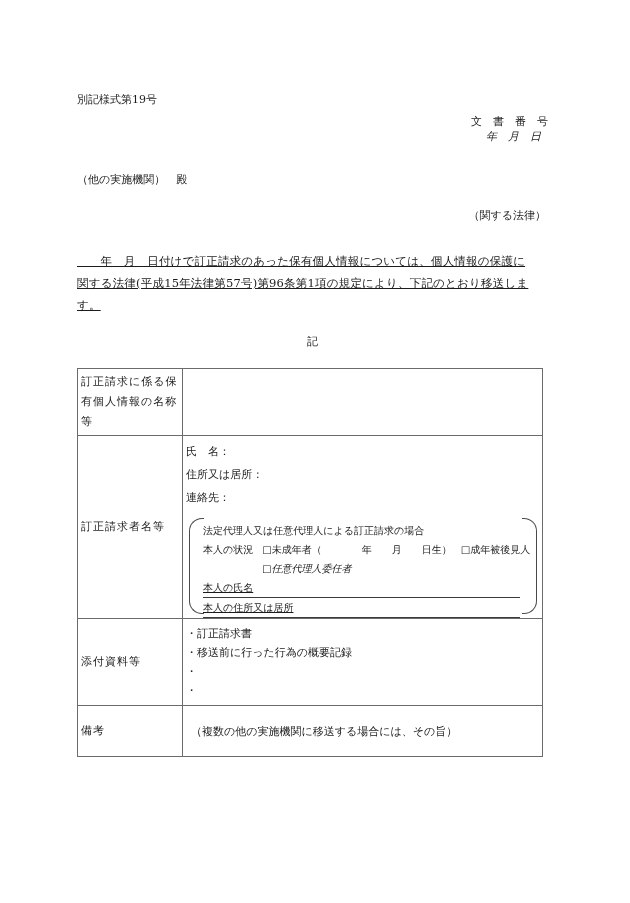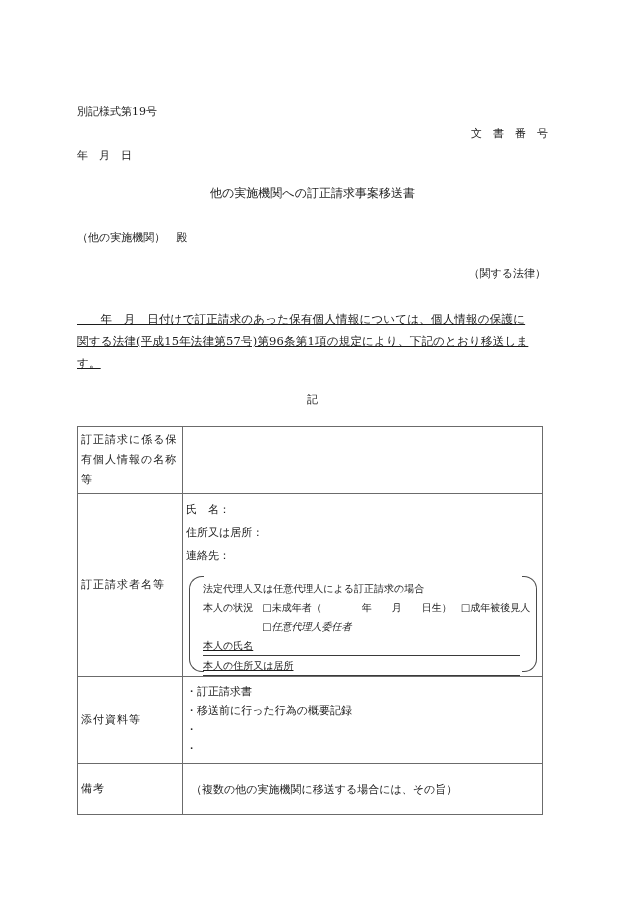--- a/index.html
+++ b/index.html
@@ -12,28 +12,28 @@
     width: 630px;
     height: 903px;
     background: #ffffff;
     font-family: "DejaVu Serif", "Liberation Serif", serif;
     color: #1c1c1c;
     overflow: hidden;
   }
   .content {
     position: absolute;
     left: 77px;
-    top: 104px;
+    top: 92px;
     width: 471px;
     font-size: 11px;
     line-height: 15px;
   }
   .form-number { text-align: left; }
   .doc-number  { text-align: right; margin-top: 7px; }
-  .date-line   { text-align: left; margin-top: 7px; padding-right: 7px; }
+  .date-line   { text-align: right; padding-right: 7px; font-style: italic; }
   .doc-title {
     text-align: center;
     font-size: 12px;
     font-weight: normal;
     margin: 22px 0 0 0;
     line-height: 17px;
   }
   .addressee { margin-top: 28px; }
   .sender    { text-align: right; margin-top: 21px; padding-right: 2px; }
   .body-par  { margin-top: 27px; }
@@ -116,21 +116,20 @@
 </head>
 <body>
 
 <div class="page">
   <div class="content">
 
     <div class="form-number">別記様式第19号</div>
     <div class="doc-number">文　書　番　号</div>
     <div class="date-line">年　月　日</div>
 
-    <h1 class="doc-title">他の実施機関への訂正請求事案移送書</h1>
 
     <div class="addressee">（他の実施機関）　殿</div>
     <div class="sender">（関する法律）</div>
 
     <div class="body-par">
       <div class="body-line">　　年　月　日付けで訂正請求のあった保有個人情報については、個人情報の保護に</div>
       <div class="body-line">関する法律(平成15年法律第57号)第96条第1項の規定により、下記のとおり移送します。</div>
     </div>
 
     <div class="record-mark">記</div>

